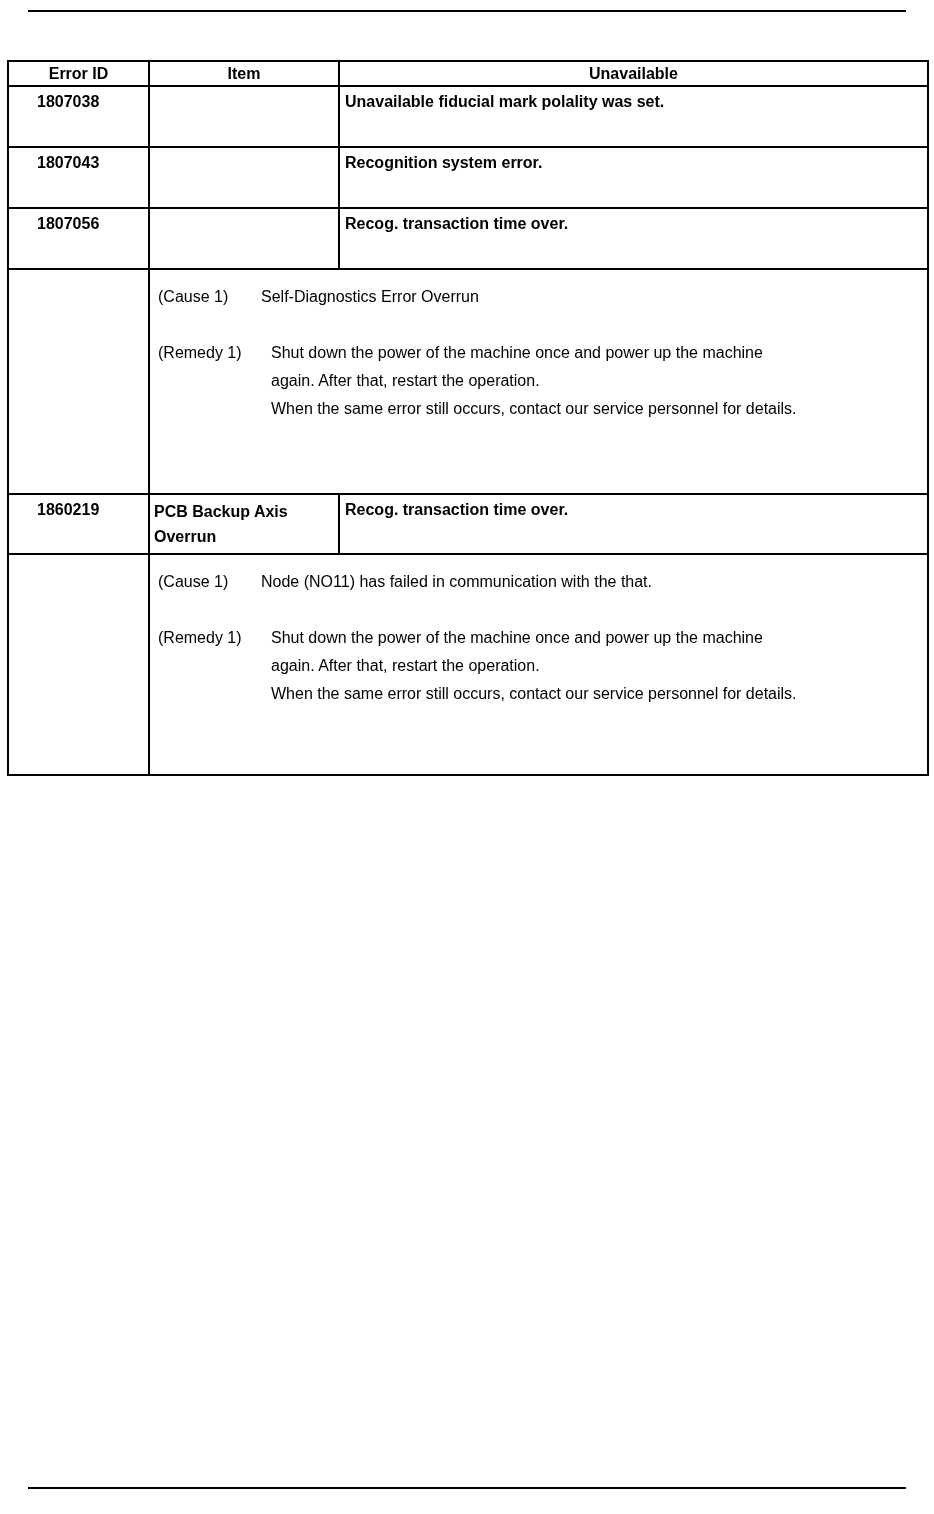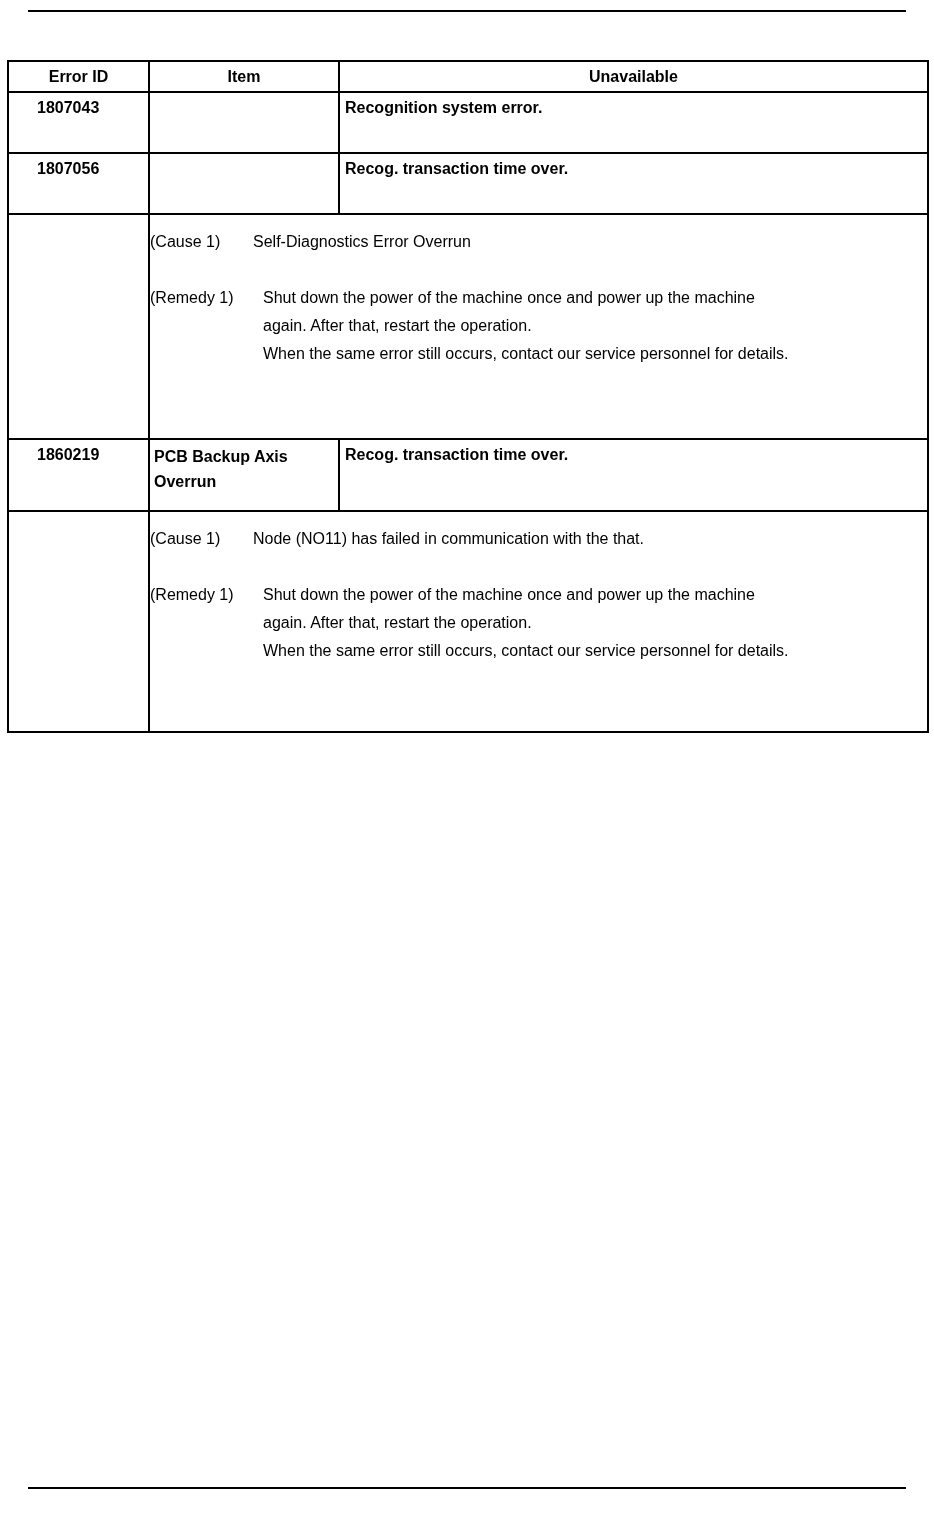--- a/index.html
+++ b/index.html
@@ -27,21 +27,21 @@
     top: 60px;
     width: 920px;
     border-collapse: collapse;
     table-layout: fixed;
   }
   .err-table th, .err-table td {
     border: 2px solid #000;
     font-size: 16px;
   }
   .err-table th {
-    height: 31px;
+    height: 25px;
     font-weight: bold;
     text-align: center;
     vertical-align: middle;
     padding: 2px 8px;
   }
   col.c-id   { width: 141px; }
   col.c-item { width: 190px; }
   col.c-desc { width: 589px; }
 
   .err-table td { vertical-align: top; }
@@ -53,24 +53,24 @@
     font-weight: bold;
     padding: 5px 3px 0 4px;
     line-height: 1.55;
     margin-left: 40px;
   }
   td.cell-desc {
     font-weight: bold;
     padding: 6px 4px 0 5px;
   }
   tr.r-error td { height: 61px; }
-  tr.r-error-tall td { height: 72px; }
+  tr.r-error-tall td { height: 60px; }
 
   td.cell-note {
-    padding: 13px 4px 0 0;
+    padding: 13px 4px 0 8px;
     font-weight: normal;
   }
   td.note-1 { height: 225px; }
   td.note-2 { height: 221px; }
 
   .hang { display: flex; align-items: flex-start; line-height: 28px; }
   .lbl-cause  { flex: 0 0 103px; }
   .lbl-remedy { flex: 0 0 113px; }
   .note-gap { height: 28px; }
   .remedy-lines { flex: 1 1 auto; }
@@ -87,20 +87,25 @@
     <col class="c-desc">
   </colgroup>
   <thead>
     <tr>
       <th>Error ID</th>
       <th>Item</th>
       <th>Unavailable</th>
     </tr>
   </thead>
   <tbody>
+    <tr class="r-error">
+      <td class="cell-id">1807038</td>
+      <td class="cell-item"></td>
+      <td class="cell-desc">Unavailable fiducial mark polality was set.</td>
+    </tr>
     <tr class="r-error">
       <td class="cell-id">1807043</td>
       <td class="cell-item"></td>
       <td class="cell-desc">Recognition system error.</td>
     </tr>
     <tr class="r-error">
       <td class="cell-id">1807056</td>
       <td class="cell-item"></td>
       <td class="cell-desc">Recog. transaction time over.</td>
     </tr>

